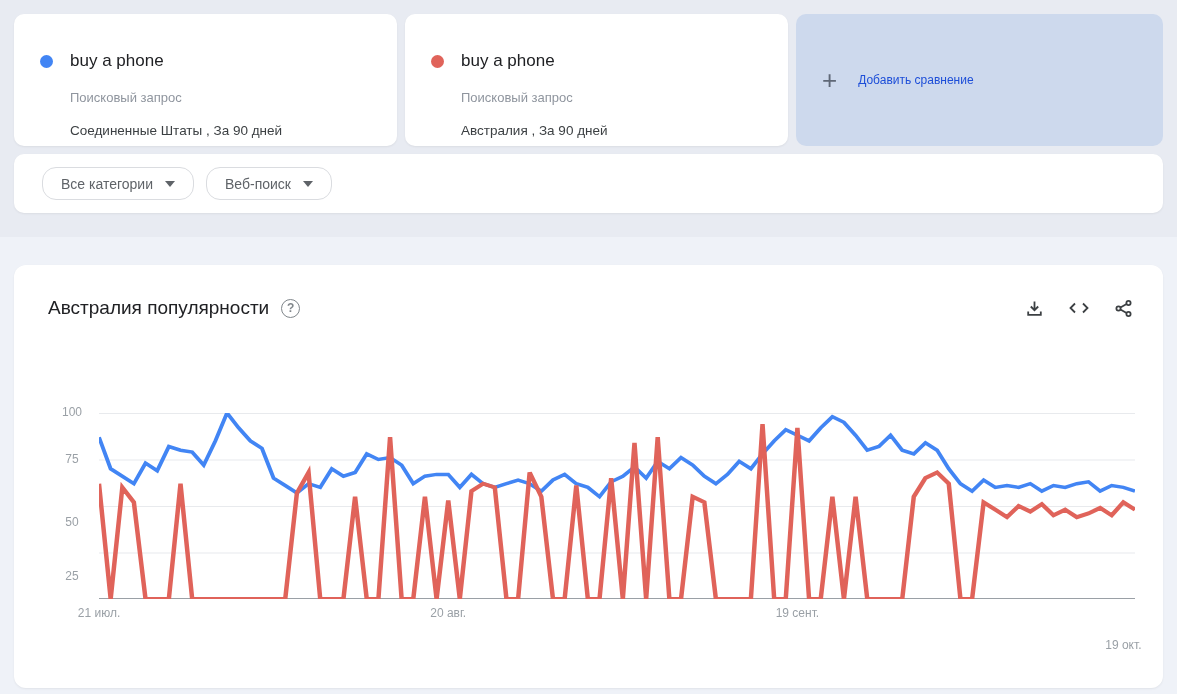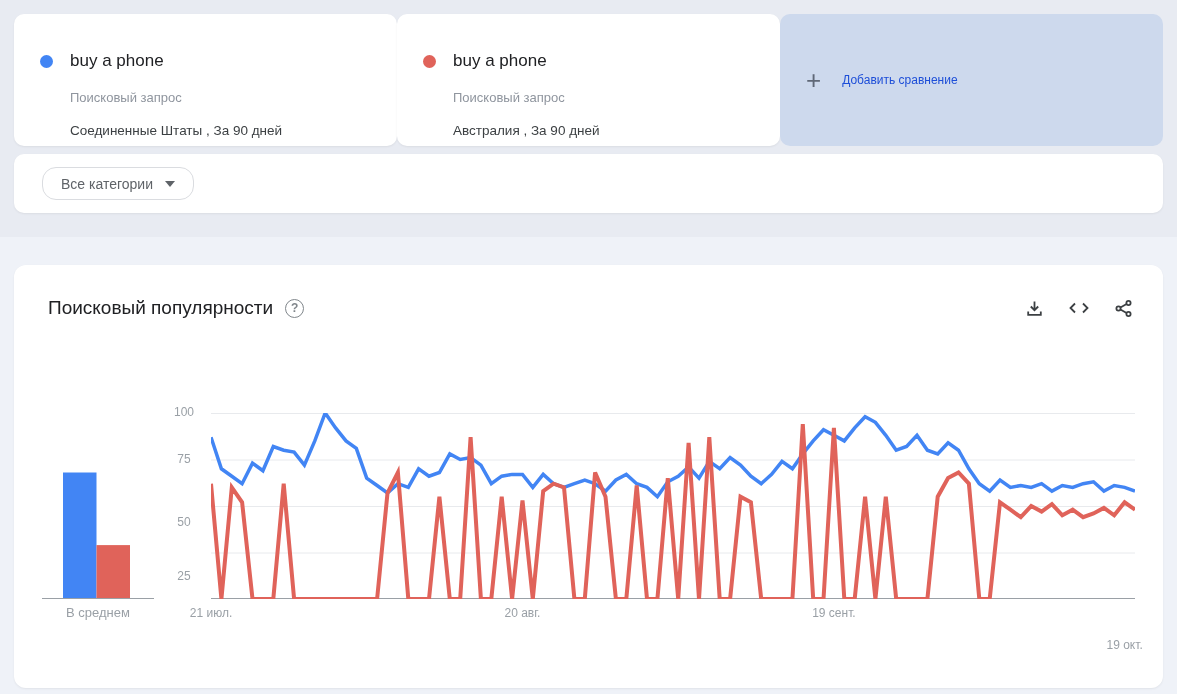--- a/index.html
+++ b/index.html
@@ -1,20 +1,20 @@
 <!DOCTYPE html>
 <html><head>
 <meta charset="utf-8">
 <style>
   * { margin:0; padding:0; box-sizing:border-box; }
   html,body { width:1177px; height:694px; font-family:"Liberation Sans","DejaVu Sans",sans-serif; }
   body { background:#eff2f8; overflow:hidden; }
 
   .top-section { background:#e8ebf2; height:237px; }
-  .cards-row { display:grid; grid-template-columns:383px 383px 1fr; padding:14px 14px 0 14px;border-radius:24px; }
+  .cards-row { display:grid; grid-template-columns:383px 383px 1fr; gap:8px; padding:14px 14px 0 14px;border-radius:24px; }
   .term-card {
     background:#fff; border-radius:10px; height:132px;
     box-shadow:0 1px 2px rgba(60,64,67,.08);
     display:flex; gap:17px; padding:36px 20px 0 26px; cursor:pointer;
   }
   .dot { width:13px; height:13px; border-radius:50%; margin-top:5px; flex:none; }
   .term-title { font-size:17px; color:#202124; line-height:22px; }
   .term-type { font-size:13px; color:#8f959e; margin-top:18px; }
   .term-scope { font-size:13.5px; color:#3c4043; margin-top:18px; }
 
@@ -91,27 +91,31 @@
       <span class="add-plus">+</span>
       <span class="add-label">Добавить сравнение</span>
     </div>
   </div>
 
   <div class="filter-card">
     <button class="filter-btn">
       <span>Все категории</span>
       <span class="caret"></span>
     </button>
+    <button class="filter-btn">
+      <span>Веб-поиск</span>
+      <span class="caret"></span>
+    </button>
   </div>
 </div>
 
 <div class="chart-section">
   <div class="chart-card">
     <div class="chart-header">
-      <span class="chart-title">Поисковый популярности</span>
+      <span class="chart-title">Австралия популярности</span>
       <span class="help-icon">?</span>
       <div class="chart-actions">
         <button class="action-btn" title="">
           <span>
             <svg width="19" height="19" viewBox="0 0 19 19">
                 <path d="M9.5 2.5 v8.5 M5.8 7.5 l3.7 3.7 3.7-3.7 M3.2 12.5 v3.3 h12.6 v-3.3"></path>
               </svg>
           </span>
         </button>
         <button class="action-btn">
@@ -128,28 +132,20 @@
                 <circle cx="4.5" cy="9.5" r="2.1"></circle>
                 <circle cx="14.5" cy="15" r="2.1"></circle>
               <path d="M6.4 8.5 L12.6 5 M6.4 10.5 L12.6 14"></path>
             </svg>
           </span>
         </button>
       </div>
     </div>
 
     <div class="chart-body">
-      <div class="avg-chart">
-        <svg id="avg-svg" width="112" height="186" viewBox="0 0 112 186">
-            <rect x="21" y="59.5" width="33.5" height="126.5" fill="#4285f4"></rect>
-            <rect x="54.5" y="132.1" width="33.5" height="53.9" fill="#e0635a"></rect>
-          </svg>
-        <div class="avg-axis"></div>
-        <div class="avg-label">В среднем</div>
-      </div>
 
       <div class="line-chart">
         <svg id="line-svg" viewBox="0 0 924 186" preserveAspectRatio="none">
             <line x1="0" x2="924" y1="140" y2="140" stroke="#e8eaed" stroke-width="1"></line>
             <line x1="0" x2="924" y1="93.5" y2="93.5" stroke="#e8eaed" stroke-width="1"></line>
             <line x1="0" x2="924" y1="47" y2="47" stroke="#e8eaed" stroke-width="1"></line>
             <line x1="0" x2="924" y1="0.5" y2="0.5" stroke="#e8eaed" stroke-width="1"></line>
             <line x1="0" x2="924" y1="185.5" y2="185.5" stroke="#9aa0a6" stroke-width="1"></line>
             <polyline points="0.0,24.2 10.4,55.8 20.8,63.2 31.1,70.7 41.5,50.2 51.9,57.7 62.3,33.5 72.7,37.2 83.1,39.1 93.4,52.1 103.8,27.9 114.2,0.0 124.6,14.9 135.0,27.9 145.3,35.3 155.7,65.1 166.1,72.5 176.5,80.0 186.9,70.7 197.3,74.4 207.6,55.8 218.0,63.2 228.4,59.5 238.8,40.9 249.2,46.5 259.6,44.6 269.9,52.1 280.3,70.7 290.7,63.2 301.1,61.4 311.5,61.4 321.8,74.4 332.2,61.4 342.6,70.7 353.0,74.4 363.4,70.7 373.8,67.0 384.1,70.7 394.5,78.1 404.9,67.0 415.3,61.4 425.7,70.7 436.0,74.4 446.4,83.7 456.8,68.8 467.2,63.2 477.6,53.9 488.0,65.1 498.3,48.4 508.7,55.8 519.1,44.6 529.5,52.1 539.9,63.2 550.2,70.7 560.6,61.4 571.0,48.4 581.4,55.8 591.8,40.9 602.2,27.9 612.5,16.7 622.9,22.3 633.3,27.9 643.7,14.9 654.1,3.7 664.4,9.3 674.8,22.3 685.2,37.2 695.6,33.5 706.0,22.3 716.4,37.2 726.7,40.9 737.1,29.8 747.5,37.2 757.9,55.8 768.3,70.7 778.7,78.1 789.0,67.0 799.4,74.4 809.8,72.5 820.2,74.4 830.6,70.7 840.9,78.1 851.3,72.5 861.7,74.4 872.1,70.7 882.5,68.8 892.9,78.1 903.2,72.5 913.6,74.4 924.0,78.1" fill="none" stroke="#4285f4" stroke-width="3.5"></polyline>
             <polyline points="0.0,70.7 10.4,186.0 20.8,74.4 31.1,89.3 41.5,186.0 51.9,186.0 62.3,186.0 72.7,70.7 83.1,186.0 93.4,186.0 103.8,186.0 114.2,186.0 124.6,186.0 135.0,186.0 145.3,186.0 155.7,186.0 166.1,186.0 176.5,80.0 186.9,59.5 197.3,186.0 207.6,186.0 218.0,186.0 228.4,83.7 238.8,186.0 249.2,186.0 259.6,24.2 269.9,186.0 280.3,186.0 290.7,83.7 301.1,186.0 311.5,87.4 321.8,186.0 332.2,78.1 342.6,70.7 353.0,74.4 363.4,186.0 373.8,186.0 384.1,59.5 394.5,83.7 404.9,186.0 415.3,186.0 425.7,72.5 436.0,186.0 446.4,186.0 456.8,65.1 467.2,186.0 477.6,29.8 488.0,186.0 498.3,24.2 508.7,186.0 519.1,186.0 529.5,83.7 539.9,89.3 550.2,186.0 560.6,186.0 571.0,186.0 581.4,186.0 591.8,11.2 602.2,186.0 612.5,186.0 622.9,14.9 633.3,186.0 643.7,186.0 654.1,83.7 664.4,186.0 674.8,83.7 685.2,186.0 695.6,186.0 706.0,186.0 716.4,186.0 726.7,83.7 737.1,65.1 747.5,59.5 757.9,70.7 768.3,186.0 778.7,186.0 789.0,89.3 799.4,96.7 809.8,104.2 820.2,93.0 830.6,98.6 840.9,91.1 851.3,102.3 861.7,96.7 872.1,104.2 882.5,100.4 892.9,94.9 903.2,102.3 913.6,89.3 924.0,96.7" fill="none" stroke="#e0635a" stroke-width="4"></polyline>

